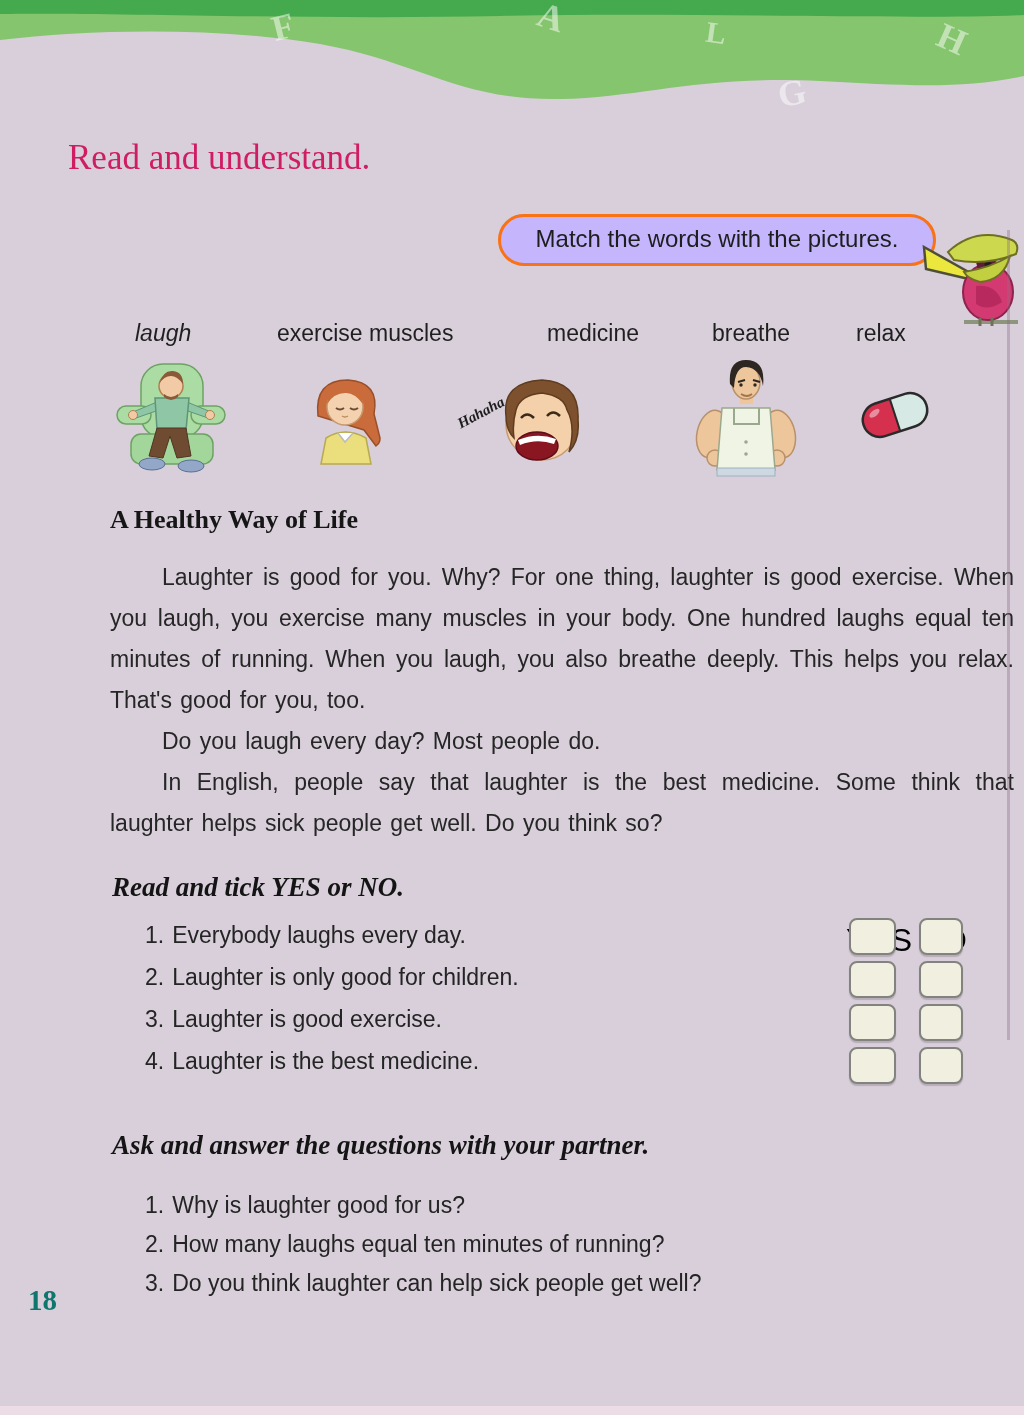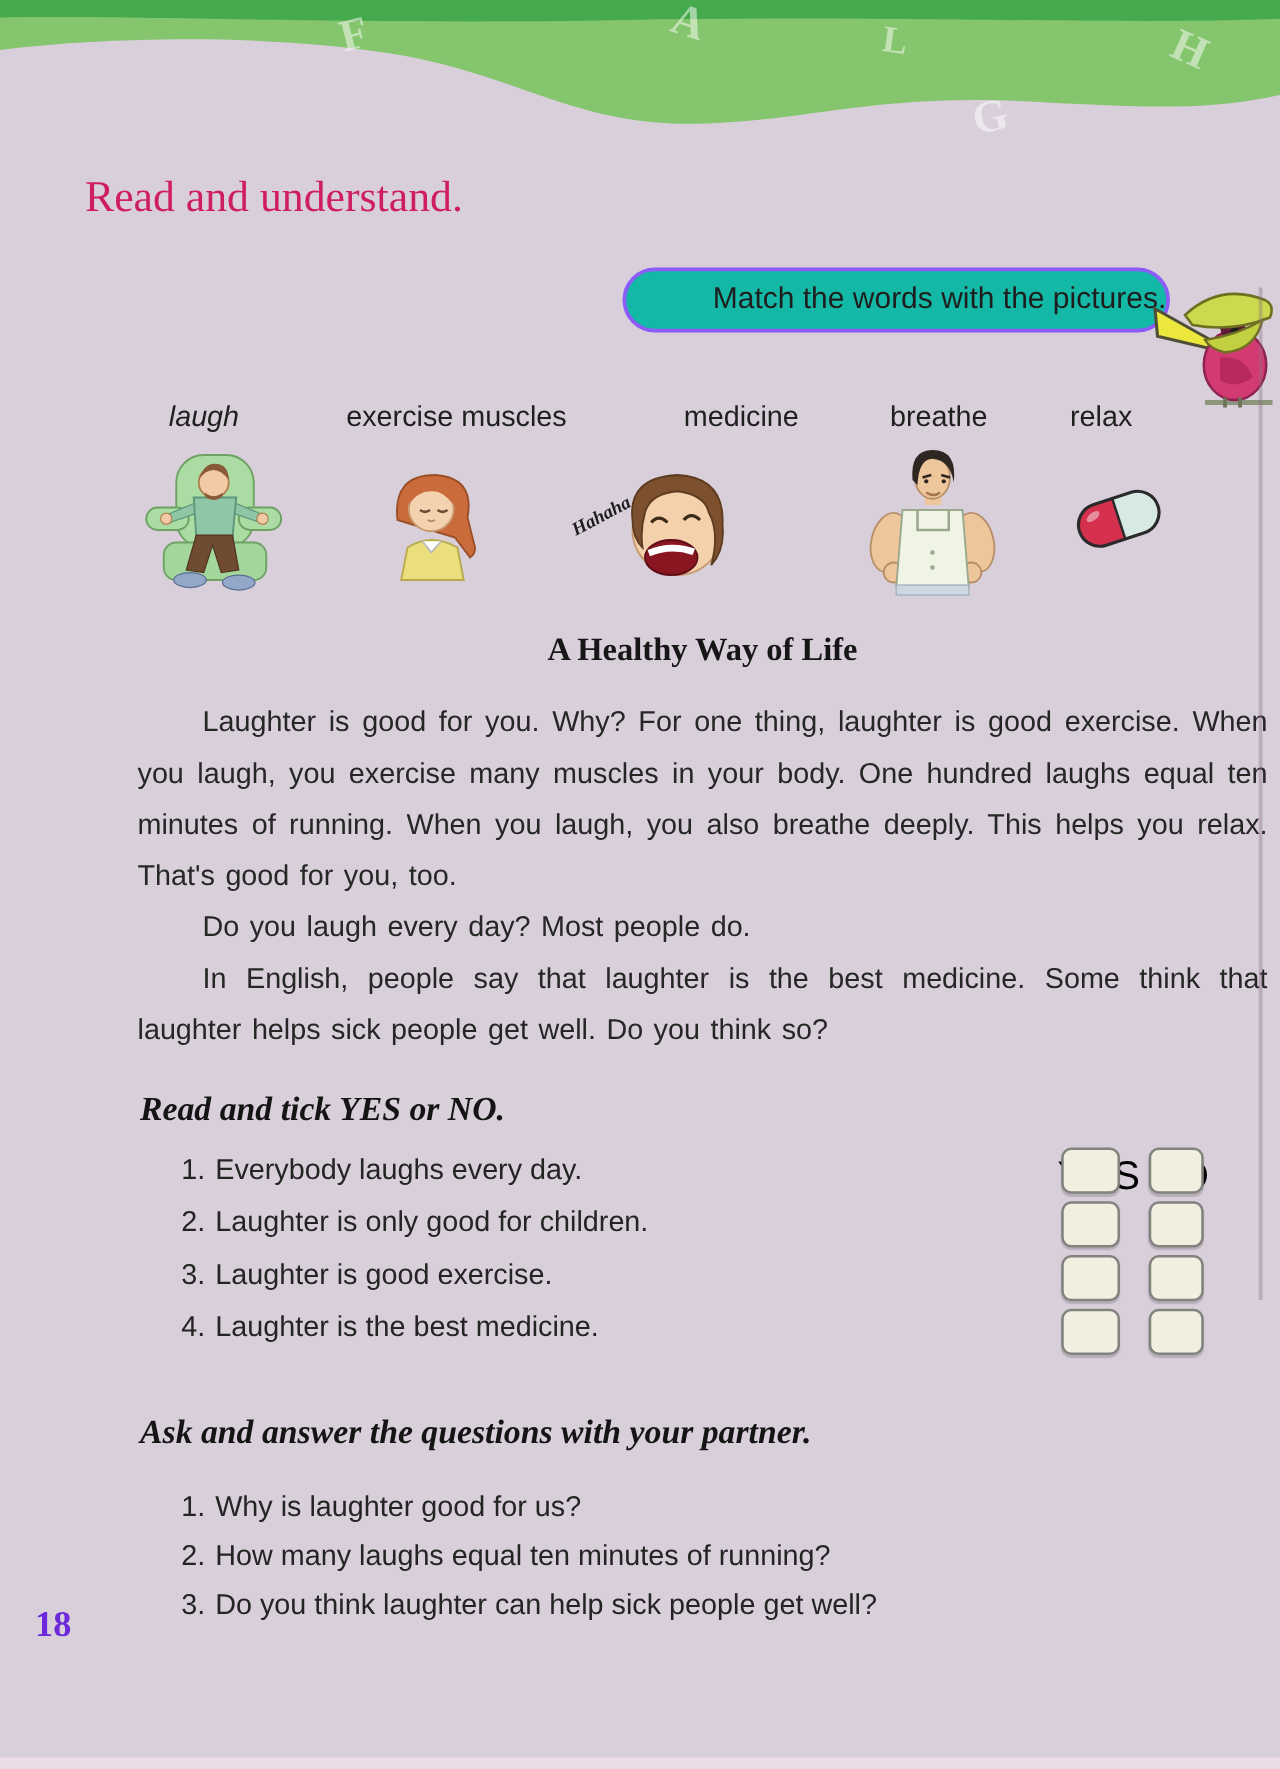--- a/index.html
+++ b/index.html
@@ -16,33 +16,33 @@
     font-family:"Liberation Serif", serif; font-weight:bold; font-size:36px;
   }
   
   .section-title{
     position:absolute; left:68px; top:138px;
     font-family:"Liberation Serif", serif; font-size:35px; color:#cf1d63;
   }
   
   .bubble{
     position:absolute; left:498px; top:214px; width:432px; height:46px;
-    background:#14b8a6; border:3px solid #8b5cf6; border-radius:26px;
-    font-size:24px; line-height:44px; text-align:right; color:#1e1e1e;
+    background:#c4b5fd; border:3px solid #f97316; border-radius:26px;
+    font-size:24px; line-height:44px; text-align:center; color:#1e1e1e;
   }
   .bubble-tail{position:absolute; left:922px; top:242px; width:72px; height:52px;}
   .bird{position:absolute; left:946px; top:226px; width:78px; height:112px;}
   
   .match-word{position:absolute; top:320px; font-size:23px; color:#1f1f1f;}
   .illus{position:absolute;}
   
   .passage{position:absolute; left:110px; top:505px; width:904px; overflow:hidden;}
   .passage-title{
     font-family:"Liberation Serif", serif; font-weight:bold; font-size:26px;
-    text-align:center; margin:0 0 22px 0; color:#161616;
+    margin:0 0 22px 0; color:#161616;
   }
   .passage p{
     margin:0; font-size:23px; line-height:41px; text-align:justify;
     text-indent:52px; word-spacing:2px; color:#262626;
   }
   
   .ex-heading{
     position:absolute; left:112px;
     font-family:"Liberation Serif", serif; font-weight:bold; font-style:italic;
     font-size:27px; color:#141414;
@@ -55,21 +55,21 @@
     position:absolute; width:43px; height:33px;
     background:#f1efdf; border:2px solid #82827e; border-radius:8px;
     box-shadow:0 2px 1px rgba(80,70,80,0.25);
   }
   .qa-list{position:absolute; left:145px; top:1192px;}
   .qa-row{height:39px; font-size:23px; color:#242424; white-space:nowrap;}
   .qa-row .num{margin-right:8px;}
   
   .page-number{
     position:absolute; left:28px; top:1284px;
-    font-family:"Liberation Serif", serif; font-weight:bold; font-size:29px; color:#6d28d9;
+    font-family:"Liberation Serif", serif; font-weight:bold; font-size:29px; color:#0f766e;
   }
   .edge-line{
     position:absolute; left:1007px; top:230px; width:3px; height:810px;
     background:rgba(140,110,130,0.38);
   }
   .bottom-strip{
     position:absolute; left:0; bottom:0; width:1024px; height:9px;
     background:#ecdce6;
   }
   .hahaha-text{

